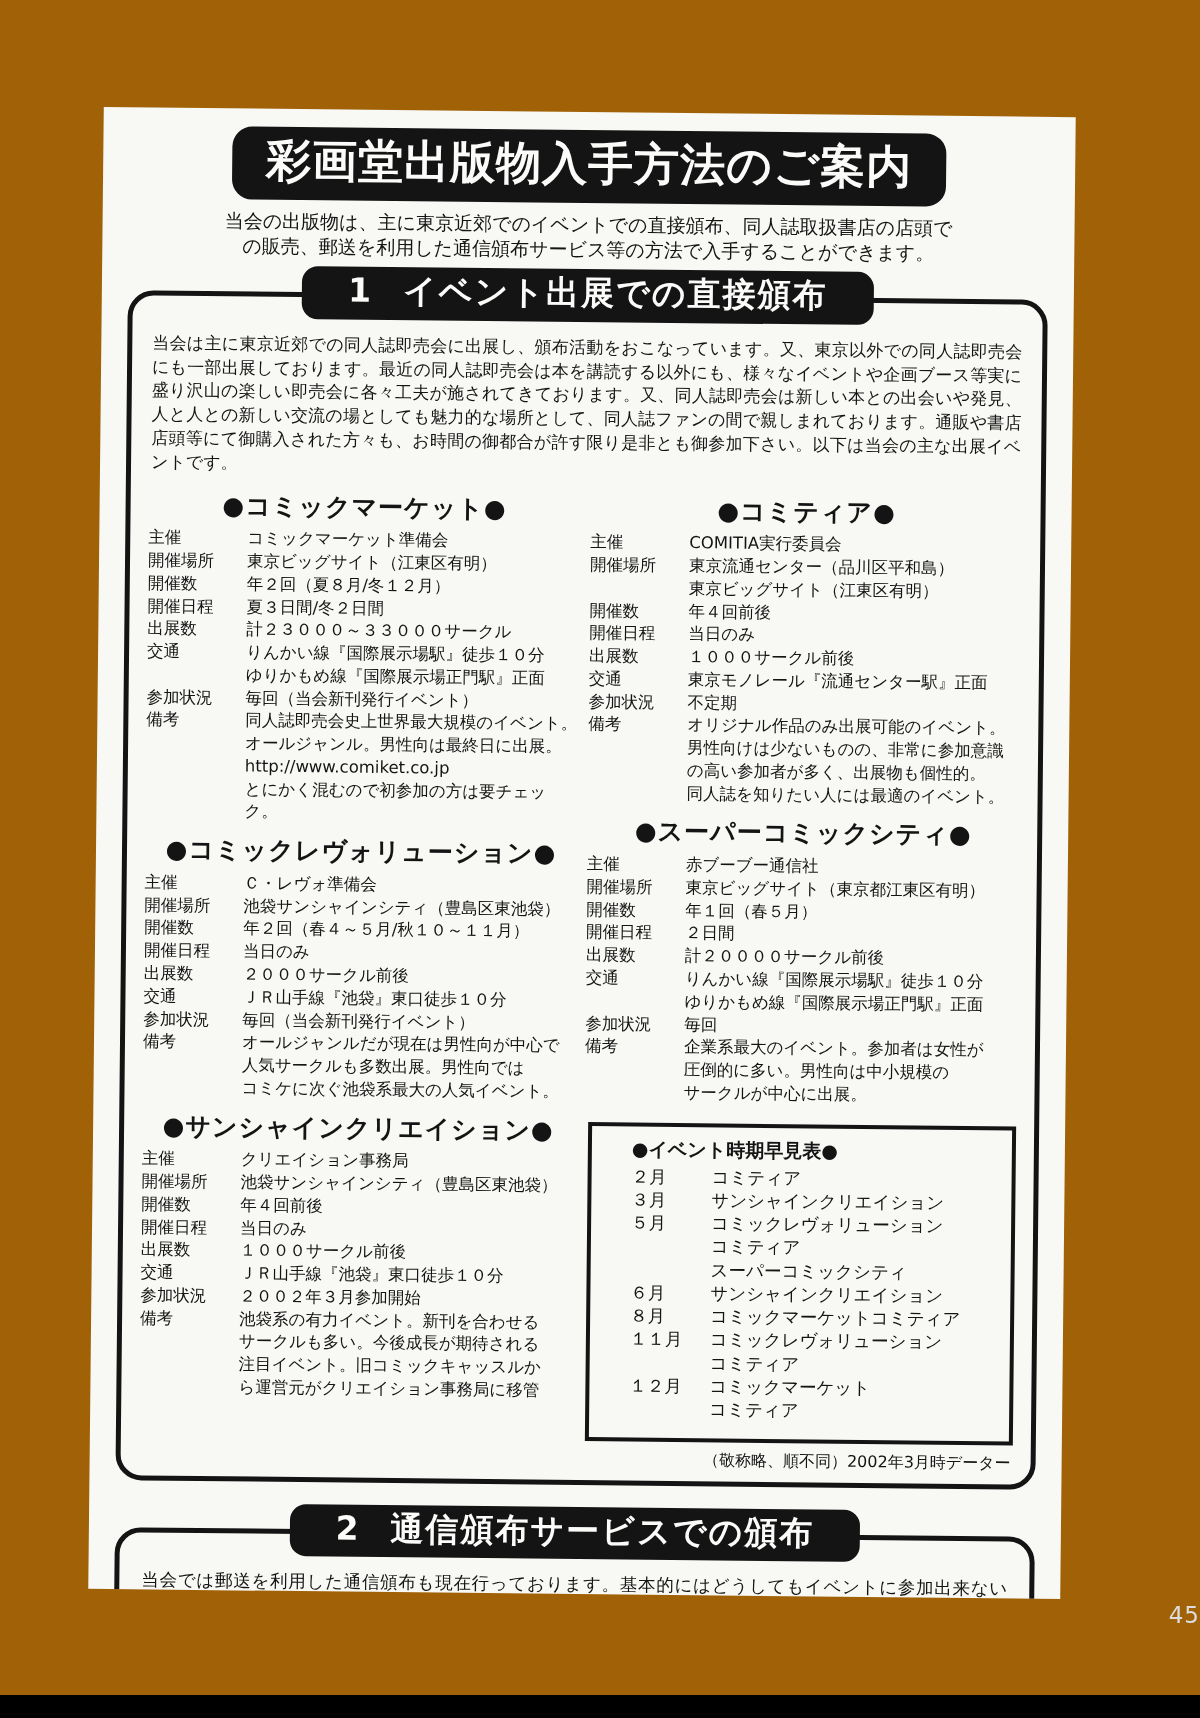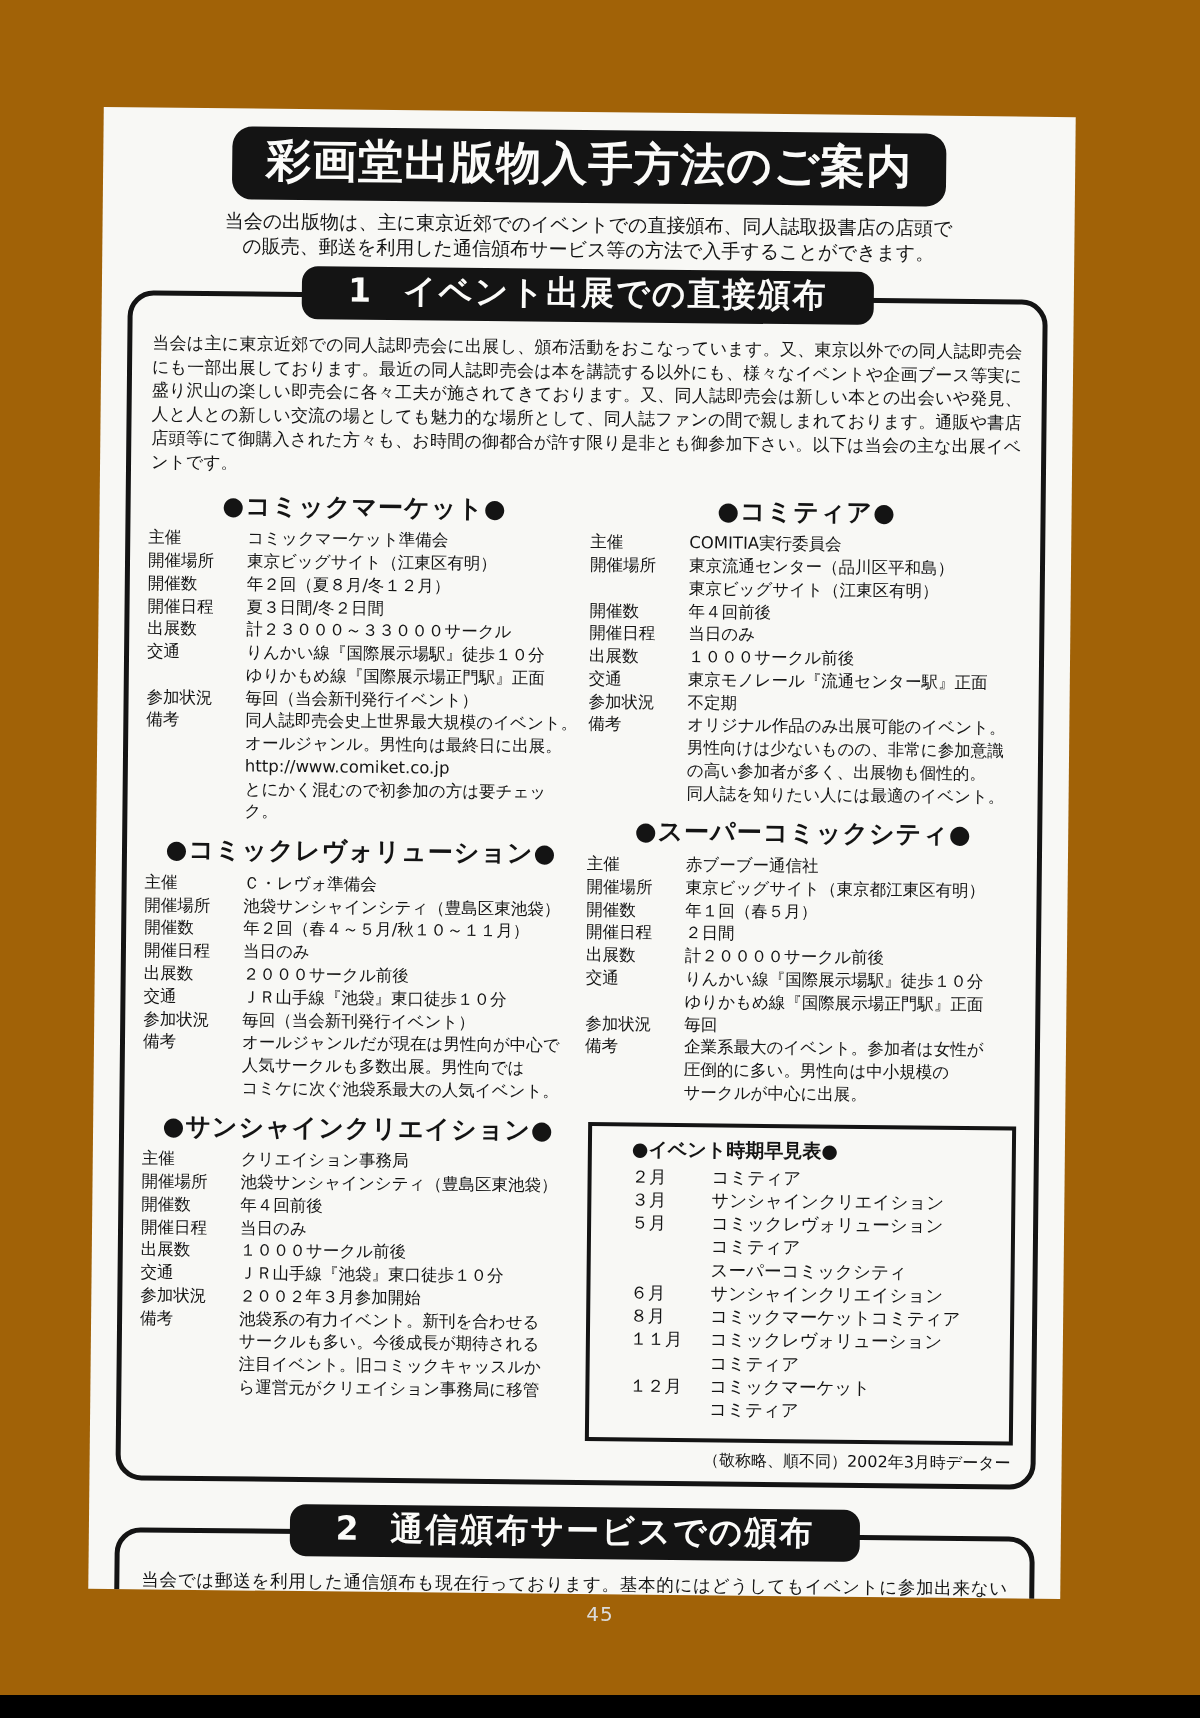--- a/index.html
+++ b/index.html
@@ -114,23 +114,23 @@
     margin: 0;
     font-size: 17.5px;
     line-height: 1.5;
     text-align: justify;
   }
   
   .pagenum {
     position: absolute;
     left: 0; right: 0;
     top: 1602px;
-    text-align: center;
+    text-align: right;
     color: #dcdcdc;
-    font-size: 20px;
+    font-size: 23px;
     letter-spacing: 1px;
   }
 </style>
 </head>
 <body>
 
 <div class="canvas">
   <div class="page">
 
     <div class="title-box">

